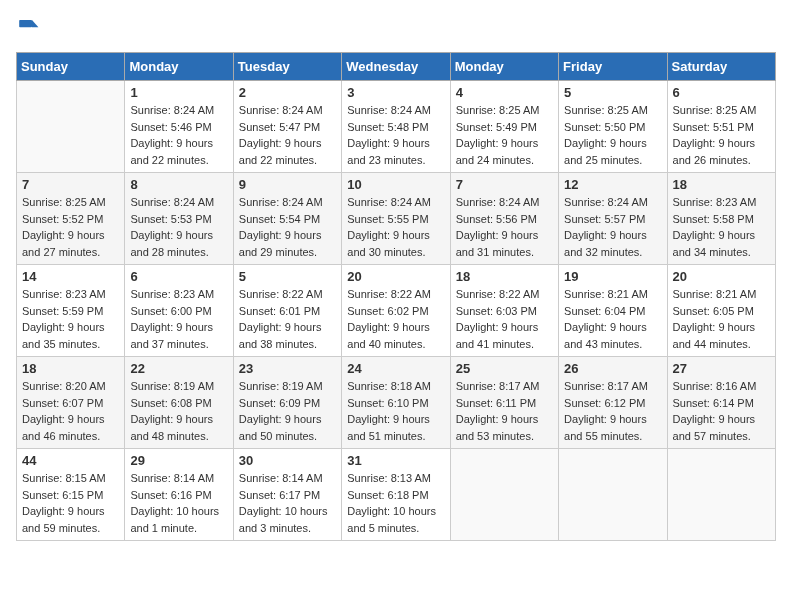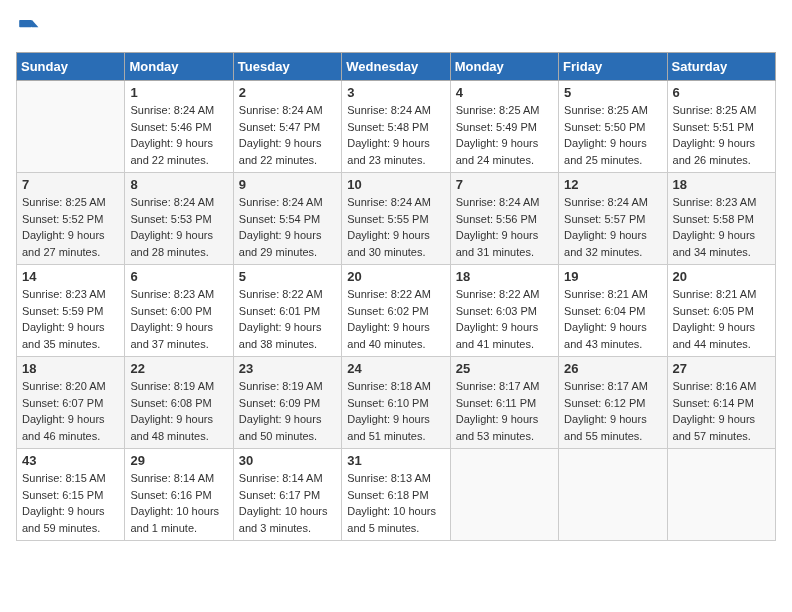--- a/index.html
+++ b/index.html
@@ -228,21 +228,21 @@
           <div class="day-number">26</div>
           <div class="day-info">Sunrise: 8:17 AM<br>Sunset: 6:12 PM<br>Daylight: 9 hours and 55 minutes.</div>
         </td>
         <td>
           <div class="day-number">27</div>
           <div class="day-info">Sunrise: 8:16 AM<br>Sunset: 6:14 PM<br>Daylight: 9 hours and 57 minutes.</div>
         </td>
       </tr>
       <tr>
         <td>
-          <div class="day-number">43</div>
+          <div class="day-number">44</div>
           <div class="day-info">Sunrise: 8:15 AM<br>Sunset: 6:15 PM<br>Daylight: 9 hours and 59 minutes.</div>
         </td>
         <td>
           <div class="day-number">29</div>
           <div class="day-info">Sunrise: 8:14 AM<br>Sunset: 6:16 PM<br>Daylight: 10 hours and 1 minute.</div>
         </td>
         <td>
           <div class="day-number">30</div>
           <div class="day-info">Sunrise: 8:14 AM<br>Sunset: 6:17 PM<br>Daylight: 10 hours and 3 minutes.</div>
         </td>

